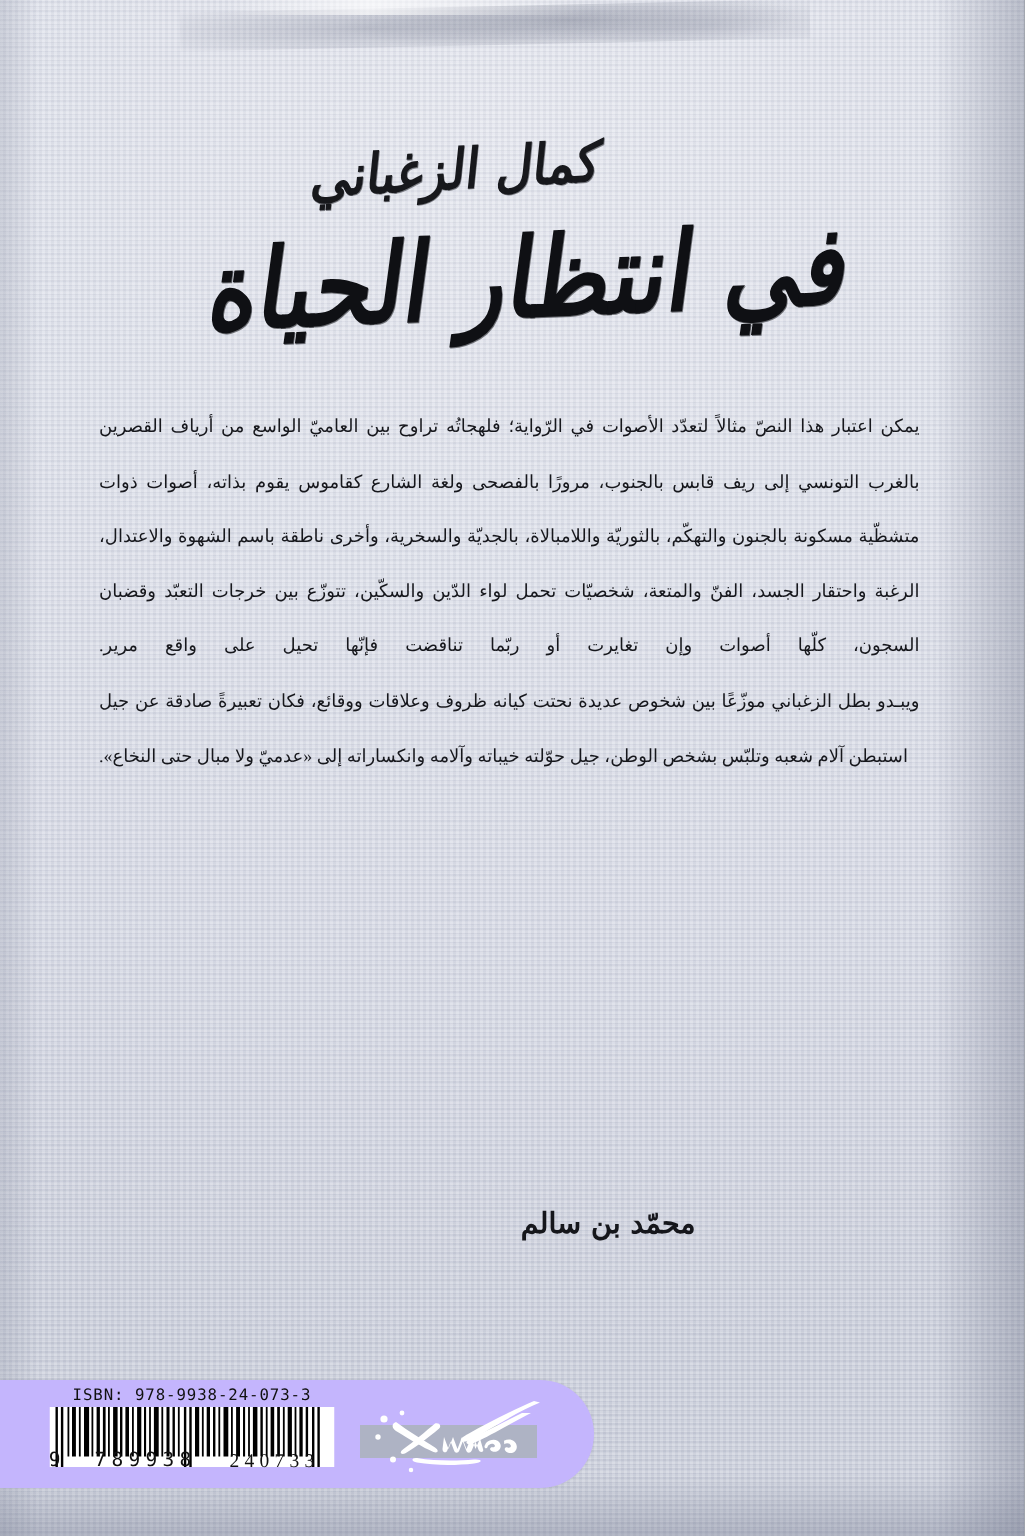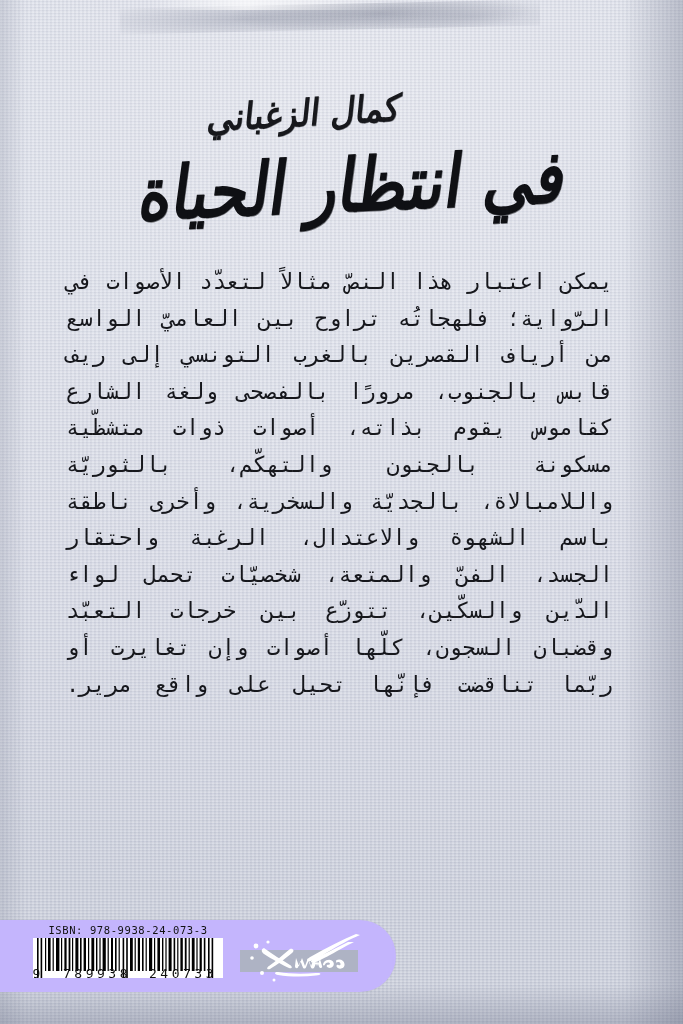--- a/index.html
+++ b/index.html
@@ -141,22 +141,22 @@
 
   
   .blurb {
     position: absolute;
     top: 266px;
     right: 70px;
     left: 66px;
     direction: rtl;
     text-align: justify;
     text-align-last: justify;
-    font-family: Liberation Mono, monospace;
-    font-size: 22px;
+    font-family: Liberation Serif, serif;
+    font-size: 12px;
     line-height: 36.6px;
     color: #16171c;
     word-spacing: 0px;
   }
   .blurb p {
     margin: 0;
     text-align: justify;
     text-align-last: justify;
   }
   .blurb p.last-para {
@@ -222,21 +222,21 @@
     color: #111;
     letter-spacing: 1px;
     display: flex;
     width: 196px;
     margin: -12px auto 0;
     position: relative;
     z-index: 3;
   }
   .ean-digits .grp-lead { width: 14px; text-align: center; }
   .ean-digits .grp-left { flex: 1; text-align: center; letter-spacing: 3.5px; padding-left: 10px;}
-  .ean-digits .grp-right { flex: 1; text-align: center; letter-spacing: 3.5px; }
+  .ean-digits .grp-right { flex: 1; text-align: center; letter-spacing: 3.5px; font-family: Liberation Serif, serif; }
 
   .publisher-logo {
     position: absolute;
     left: 238px;
     top: 8px;
     width: 130px;
     height: 58px;
   }
 </style>
 </head>
@@ -256,22 +256,26 @@
   <div class="author-line">
     <span class="author-name">كمال الزغباني</span>
   </div>
 
   <div class="title-line">
     <span class="title-text">في انتظار الحياة</span>
   </div>
 
   <div class="blurb">
     <p>يمكن اعتبار هذا النصّ مثالاً لتعدّد الأصوات في الرّواية؛ فلهجاتُه تراوح بين العاميّ الواسع من أرياف القصرين بالغرب التونسي إلى ريف قابس بالجنوب، مرورًا بالفصحى ولغة الشارع كقاموس يقوم بذاته، أصوات ذوات متشظّية مسكونة بالجنون والتهكّم، بالثوريّة واللامبالاة، بالجديّة والسخرية، وأخرى ناطقة باسم الشهوة والاعتدال، الرغبة واحتقار الجسد، الفنّ والمتعة، شخصيّات تحمل لواء الدّين والسكّين، تتوزّع بين خرجات التعبّد وقضبان السجون، كلّها أصوات وإن تغايرت أو ربّما تناقضت فإنّها تحيل على واقع مرير.</p>
-  </div>
-
+    <p class="last-para">ويبـدو بطل الزغباني موزّعًا بين شخوص عديدة نحتت كيانه ظروف وعلاقات ووقائع، فكان تعبيرةً صادقة عن جيل استبطن آلام شعبه وتلبّس بشخص الوطن، جيل حوّلته خيباته وآلامه وانكساراته إلى «عدميّ ولا مبال حتى النخاع».</p>
+  </div>
+
+  <div class="signature">
+    <span>محمّد بن سالم</span>
+  </div>
 
   <div class="bottom-band">
 
     <div class="isbn-block">
       <div class="isbn-text">ISBN: 978-9938-24-073-3</div>
 
       <svg class="barcode" viewBox="0 0 190 40" preserveAspectRatio="none">
         <rect x="0" y="0" width="190" height="40" fill="#ffffff"></rect>
         <g fill="#000000">
           <rect x="4" y="0" width="1.6" height="40"></rect>

